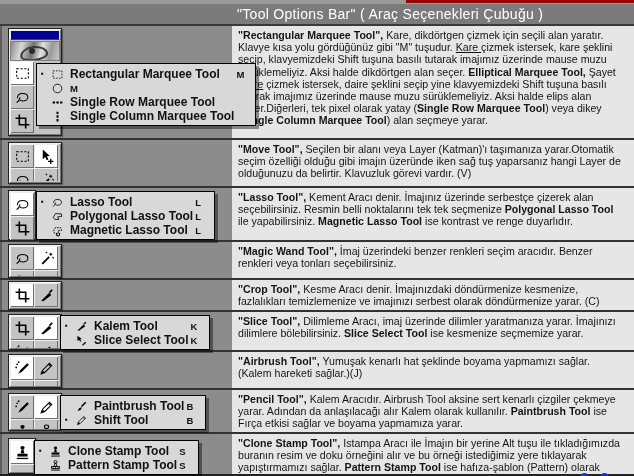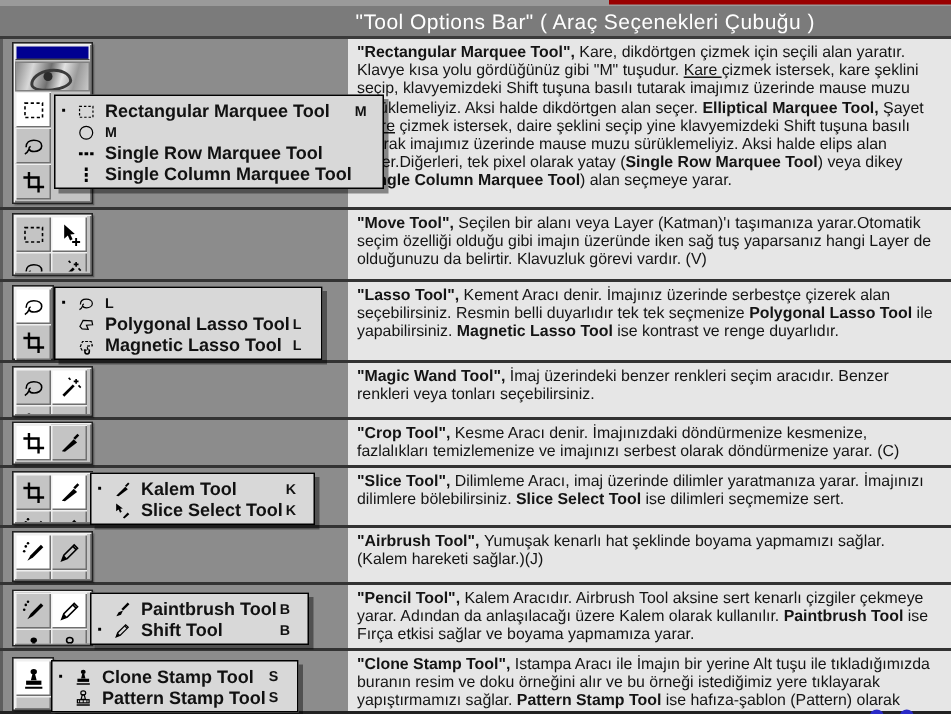--- a/index.html
+++ b/index.html
@@ -246,20 +246,21 @@
               <use href="#i-crop"></use>
             </svg>
           </div>
       </div>
       <div class="flyout" style="left:36px;top:3px;">
           <div class="fi">
             <span class="fb">▪</span>
             <svg class="fic">
               <use href="#i-lasso"></use>
             </svg>
+            <span class="fl">Lasso Tool</span>
             <span class="fk">L</span>
           </div>
           <div class="fi">
             <span class="fb"></span>
             <svg class="fic">
               <use href="#i-poly-lasso"></use>
             </svg>
             <span class="fl">Polygonal Lasso Tool</span>
             <span class="fk">L</span>
           </div>
@@ -267,21 +268,21 @@
             <span class="fb"></span>
             <svg class="fic">
               <use href="#i-magnetic-lasso"></use>
             </svg>
             <span class="fl">Magnetic Lasso Tool</span>
             <span class="fk">L</span>
           </div>
         </div>
     </div>
     <div class="right">
-        <p><span class="b">"Lasso Tool", </span><span>Kement Aracı denir. İmajınız üzerinde serbestçe çizerek alan seçebilirsiniz. Resmin belli duyarlıdır tek tek seçmenize </span><span class="b">Polygonal Lasso Tool</span><span> ile yapabilirsiniz. </span><span class="b">Magnetic Lasso Tool</span><span> ise kontrast ve renge duyarlıdır.</span></p>
+        <p><span class="b">"Lasso Tool", </span><span>Kement Aracı denir. İmajınız üzerinde serbestçe çizerek alan seçebilirsiniz. Resmin belli noktalarını tek tek seçmenize </span><span class="b">Polygonal Lasso Tool</span><span> ile yapabilirsiniz. </span><span class="b">Magnetic Lasso Tool</span><span> ise kontrast ve renge duyarlıdır.</span></p>
       </div>
   </div>
 
   <div class="section s4">
     <div class="left">
       <div class="palette" style="left:8px;top:2px;width:54px;height:34px;">
         <div class="trow">
           <div class="tb">
               <svg class="ti">
                 <use href="#i-lasso"></use>
@@ -375,21 +376,21 @@
             <span class="fb"></span>
             <svg class="fic">
               <use href="#i-slice-select"></use>
             </svg>
             <span class="fl">Slice Select Tool</span>
             <span class="fk">K</span>
           </div>
         </div>
     </div>
     <div class="right">
-        <p><span class="b">"Slice Tool", </span><span>Dilimleme Aracı, imaj üzerinde dilimler yaratmanıza yarar. İmajınızı dilimlere bölebilirsiniz. </span><span class="b">Slice Select Tool</span><span> ise dilimleri seçmemize sert.</span></p>
+        <p><span class="b">"Slice Tool", </span><span>Dilimleme Aracı, imaj üzerinde dilimler yaratmanıza yarar. İmajınızı dilimlere bölebilirsiniz. </span><span class="b">Slice Select Tool</span><span> ise kesmenize seçmemize yarar.</span></p>
       </div>
   </div>
 
   <div class="section s7">
     <div class="left">
       <div class="palette" style="left:8px;top:2px;width:54px;height:34px;">
         <div class="trow">
           <div class="tb sel">
               <svg class="ti">
                 <use href="#i-airbrush"></use>
@@ -461,21 +462,21 @@
             <span class="fb">▪</span>
             <svg class="fic">
               <use href="#i-pencil"></use>
             </svg>
             <span class="fl">Shift Tool</span>
             <span class="fk">B</span>
           </div>
         </div>
     </div>
     <div class="right">
-        <p><span class="b">"Pencil Tool", </span><span>Kalem Aracıdır. Airbrush Tool aksine sert kenarlı çizgiler çekmeye yarar. Adından da anlaşılacağı üzere Kalem olarak kullanılır. </span><span class="b">Paintbrush Tool</span><span> ise Fırça etkisi sağlar ve boyama yapmamıza yarar.</span></p>
+        <p><span class="b">"Pencil Tool", </span><span>Kalem Aracıdır. Airbrush Tool aksine sert kenarlı çizgiler çekmeye yarar. Adından da anlaşılacağı alır Kalem olarak kullanılır. </span><span class="b">Paintbrush Tool</span><span> ise Fırça etkisi sağlar ve boyama yapmamıza yarar.</span></p>
       </div>
   </div>
 
   <div class="section s9">
     <div class="left">
       <div class="palette" style="left:8px;top:4px;width:28px;height:36px;">
         <div class="tb sel">
             <svg class="ti">
               <use href="#i-clone-stamp"></use>
             </svg>

